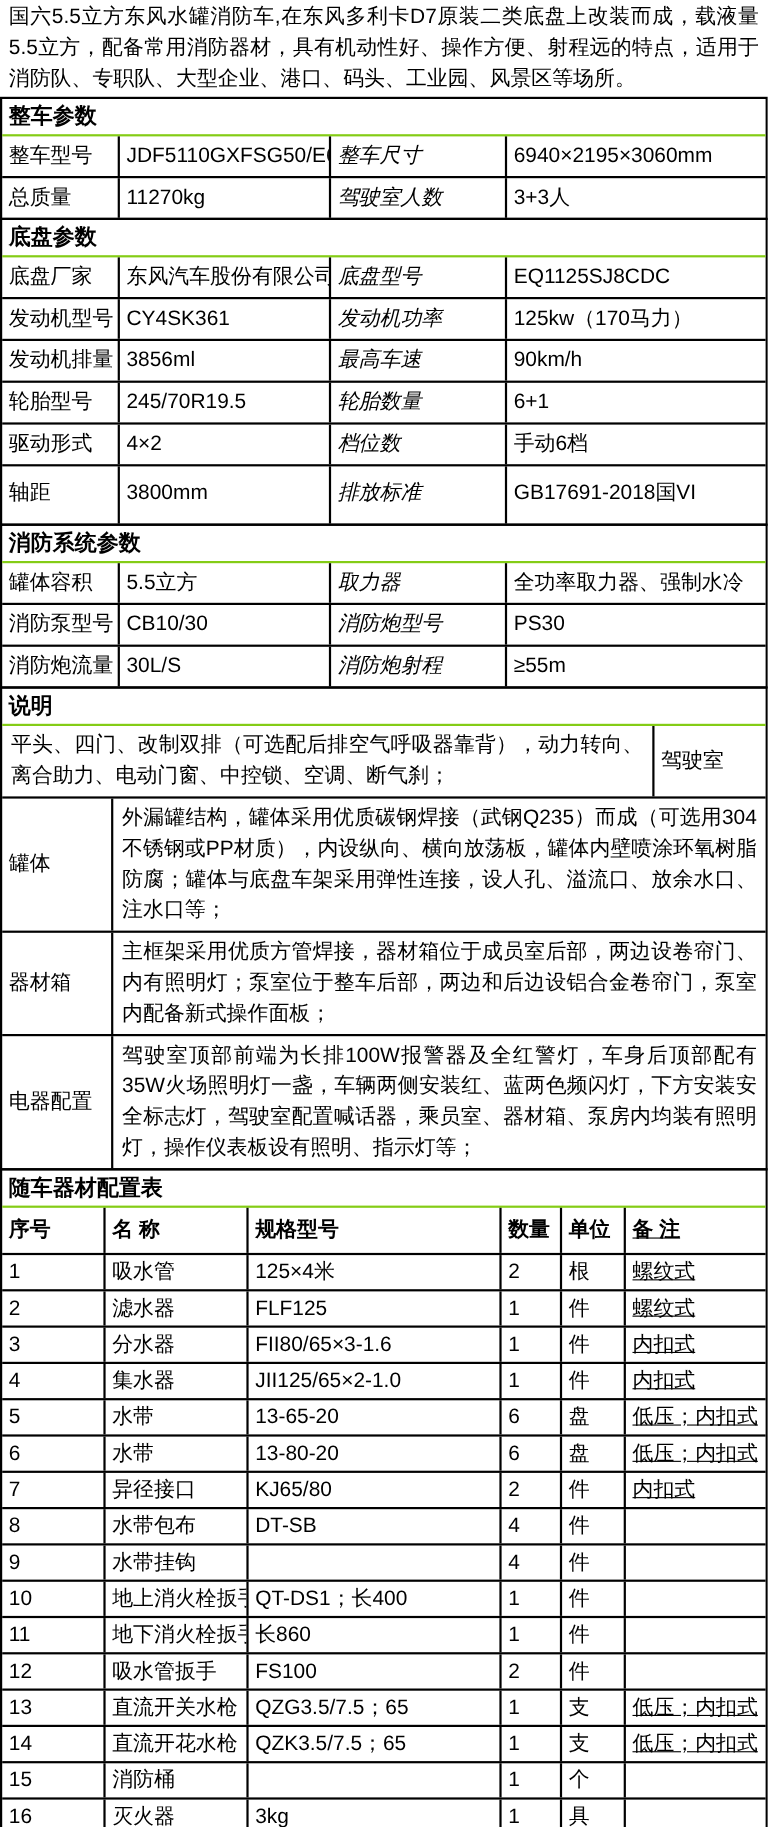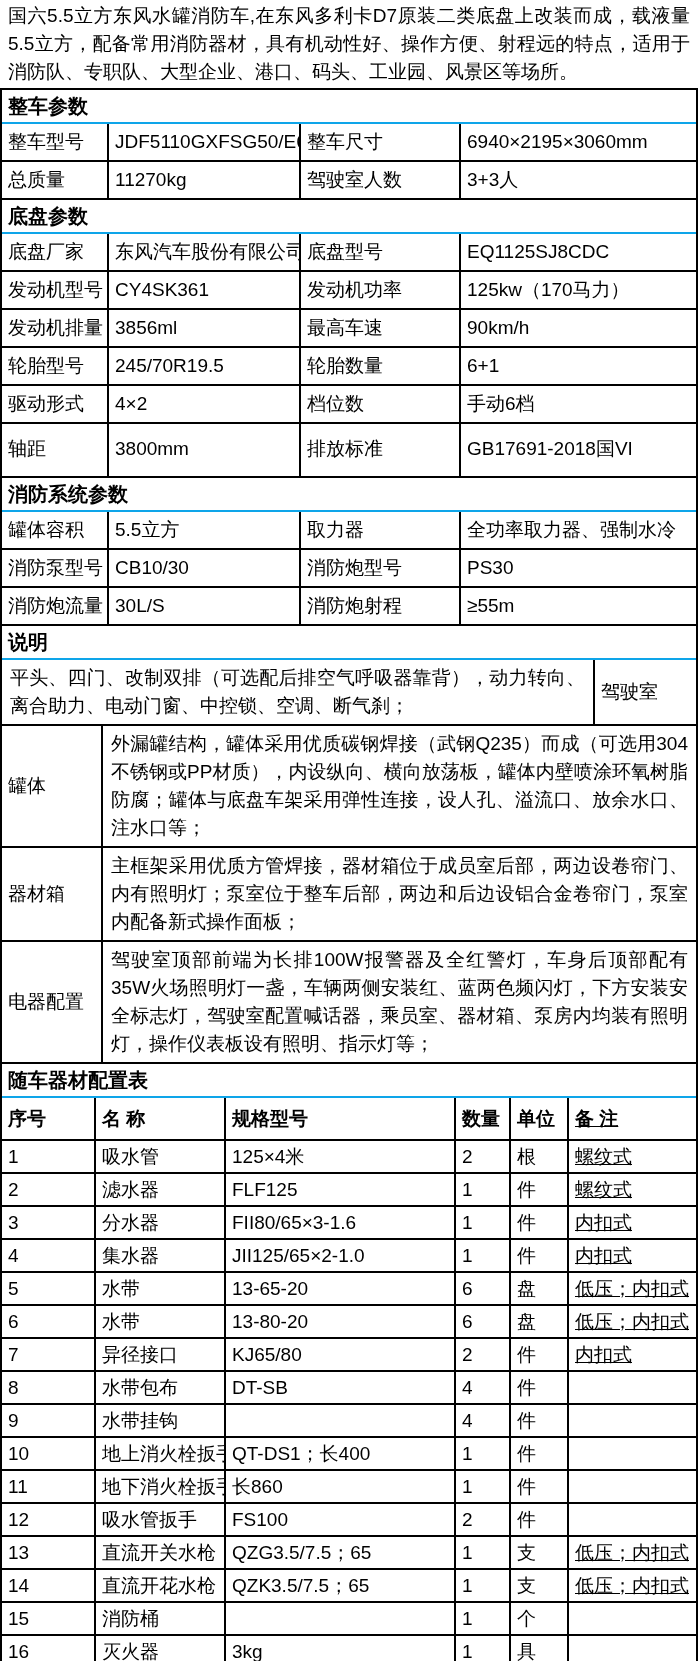--- a/index.html
+++ b/index.html
@@ -26,21 +26,21 @@
     border: 2px solid #000;
     margin-top: -2px;
   }
   .tbl:first-of-type { margin-top: 0; }
 
   .sec-title {
     font-size: 20px;
     font-weight: 700;
     line-height: 26px;
     padding: 3px 6px;
-    border-bottom: 2px solid #0ea5e9;
+    border-bottom: 2px solid #84cc16;
   }
 
   .row { display: flex; border-bottom: 2px solid #000; }
   .rows > .row:last-child,
   .rows:last-child > .row:last-child { border-bottom: none; }
   .rows { display: block; }
   .rows > .row:last-of-type { border-bottom: none; }
 
   .cell {
     padding: 5px 6px;
@@ -49,21 +49,21 @@
     border-right: 2px solid #000;
     min-height: 36px;
     overflow: hidden;
     white-space: nowrap;
   }
   .row .cell:last-child { border-right: none; }
 
   
   .c1 { width: 107px; }
   .c2 { width: 192px; }
-  .c3 { width: 160px; }
+  .c3 { width: 160px; font-style: italic; }
   .c4 { flex: 1; }
 
   
   .tbl-chassis .rows .row:last-of-type .cell { min-height: 52px; padding-top: 12px; }
 
   
   .d1 { width: 101px; display: flex; align-items: center; }
   .d2 { flex: 1; white-space: normal; line-height: 28px; padding: 4px 8px; text-align: justify; }
 
   

